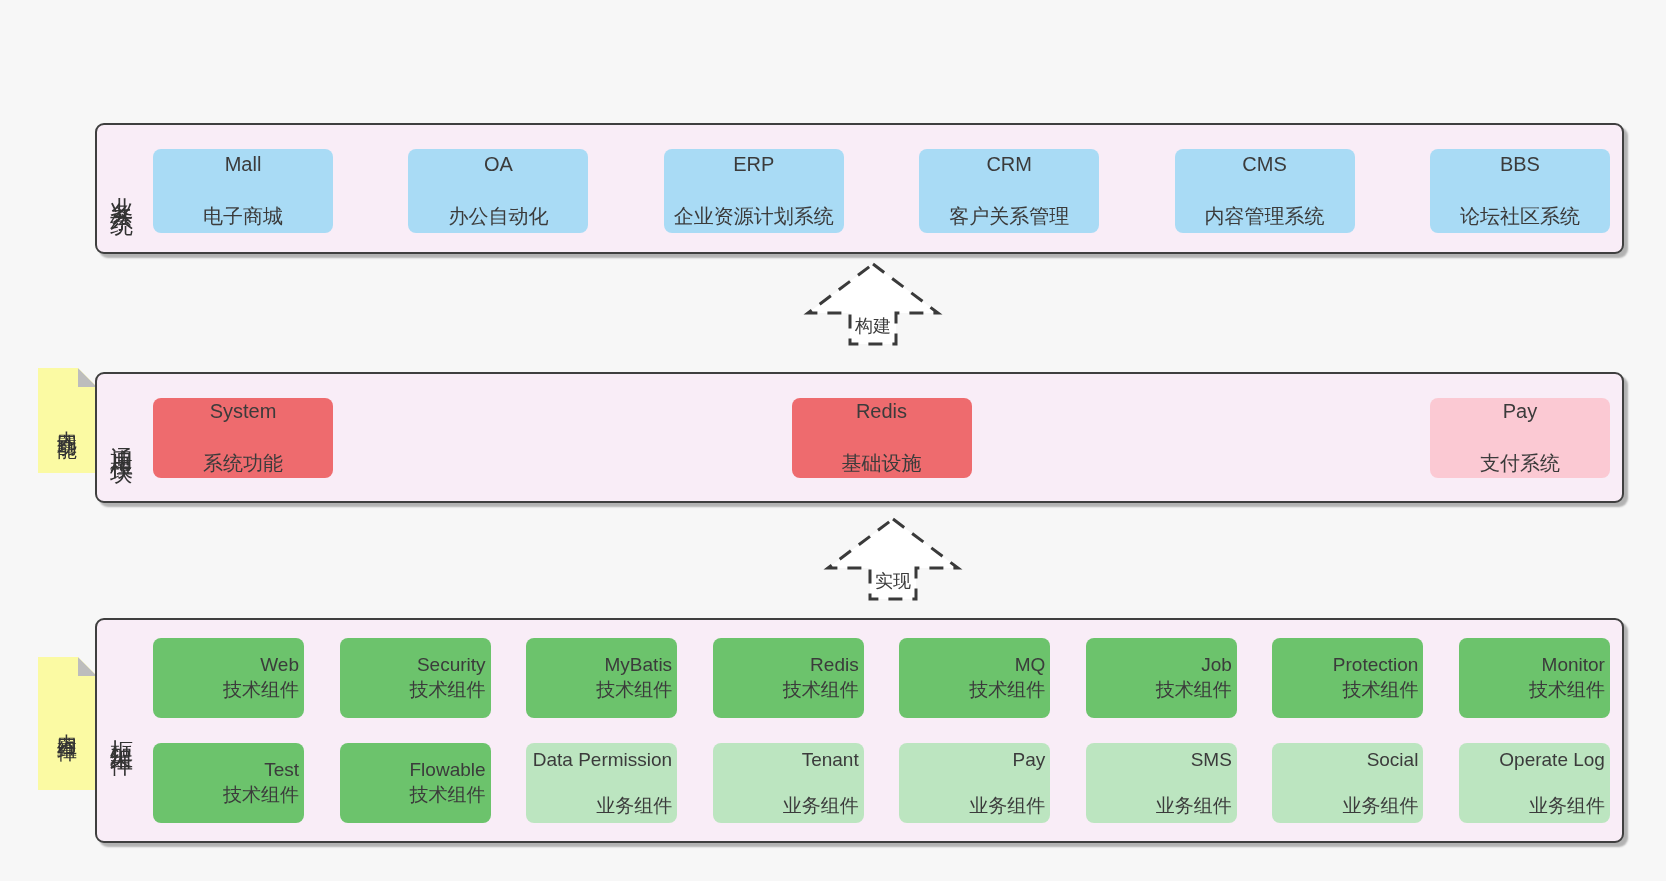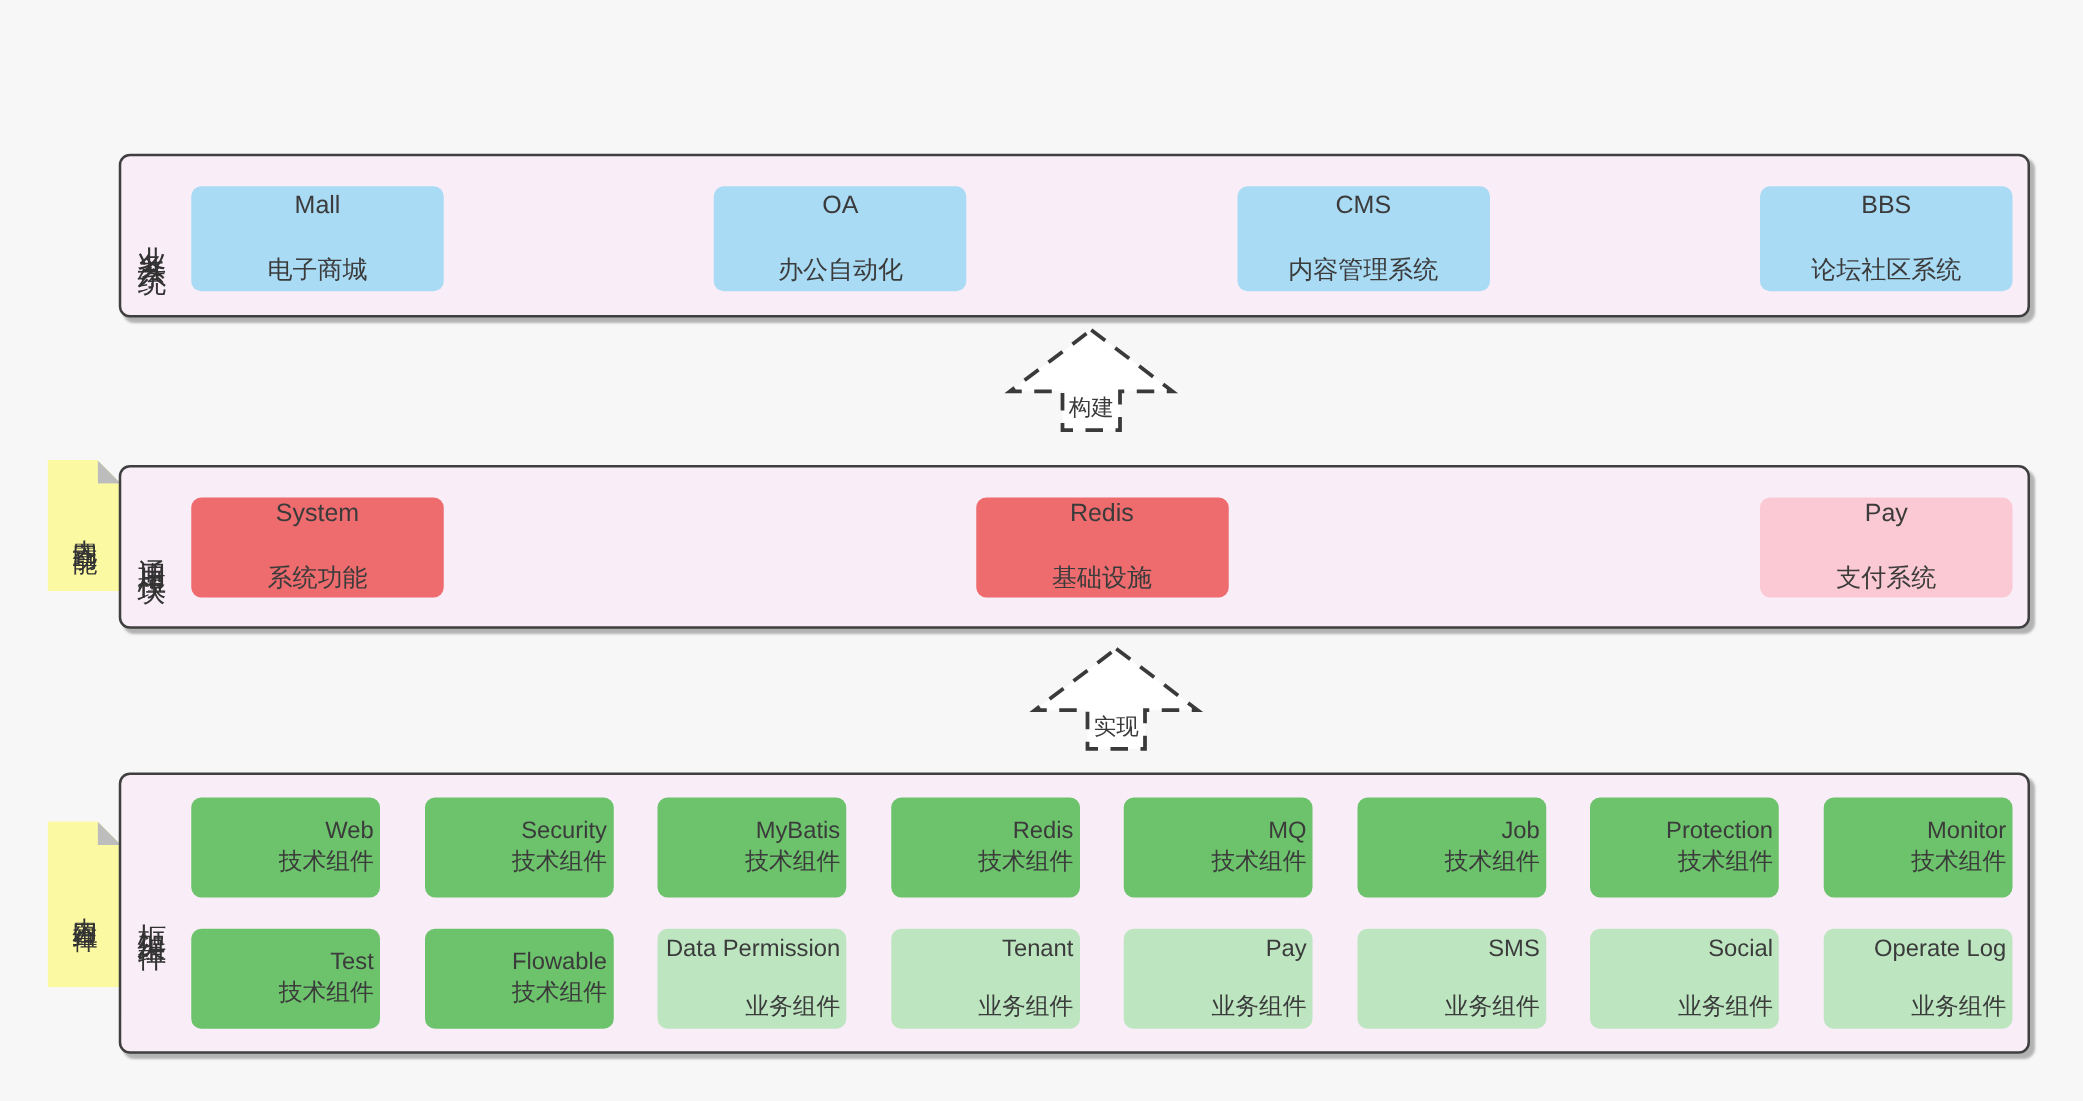--- a/index.html
+++ b/index.html
@@ -32,21 +32,21 @@
   .row-a{top:24px;height:84px;}
   .row-b{top:24px;height:80px;}
   .row-c1{top:18px;height:80px;}
   .row-c2{top:123px;height:80px;}
   
   .box{
     border-radius:8px;display:flex;flex-direction:column;
     align-items:center;justify-content:center;text-align:center;
     font-size:20px;line-height:1.38;padding:0 5px;box-sizing:border-box;
   }
-  .box.wide{width:202px;gap:24px;}
+  .box.wide{width:180px;gap:24px;}
   .box.narrow{width:151px;font-size:19px;line-height:1.3;align-items:flex-end;}
   .box.blue{background:#a9dbf5;}
   .box.red{background:#ee6b6e;}
   .box.pink{background:#fbc9d3;}
   .box.green{background:#6cc36c;}
   .box.light-green{background:#bce5c0;gap:21px;}
   .box-title{white-space:normal;}
   
   .sticky{
     position:absolute;left:38px;width:59px;background:#fbfaa3;
@@ -90,20 +90,28 @@
   <div class="boxes-row row-a">
     <div class="box wide blue">
       <div class="box-title">Mall</div>
       <div class="box-subtitle">电子商城</div>
     </div>
     <div class="box wide blue">
       <div class="box-title">OA</div>
       <div class="box-subtitle">办公自动化</div>
     </div>
     <div class="box wide blue">
+      <div class="box-title">ERP</div>
+      <div class="box-subtitle">企业资源计划系统</div>
+    </div>
+    <div class="box wide blue">
+      <div class="box-title">CRM</div>
+      <div class="box-subtitle">客户关系管理</div>
+    </div>
+    <div class="box wide blue">
       <div class="box-title">CMS</div>
       <div class="box-subtitle">内容管理系统</div>
     </div>
     <div class="box wide blue">
       <div class="box-title">BBS</div>
       <div class="box-subtitle">论坛社区系统</div>
     </div>
   </div>
 </div>
 

